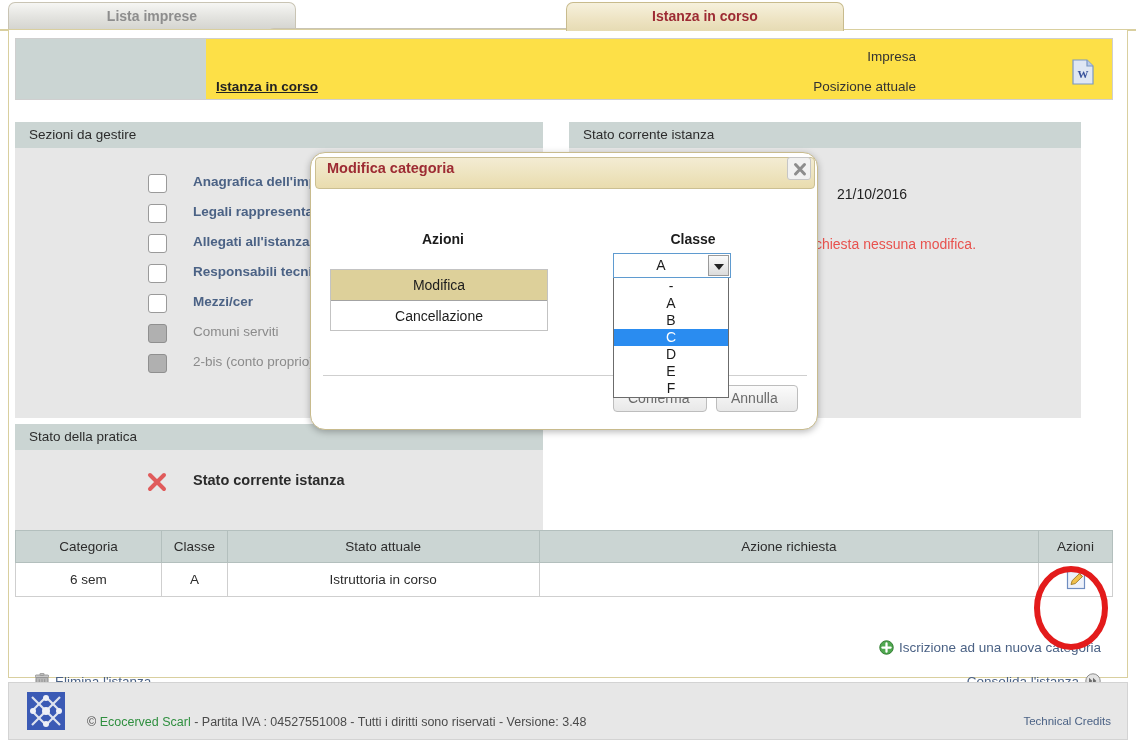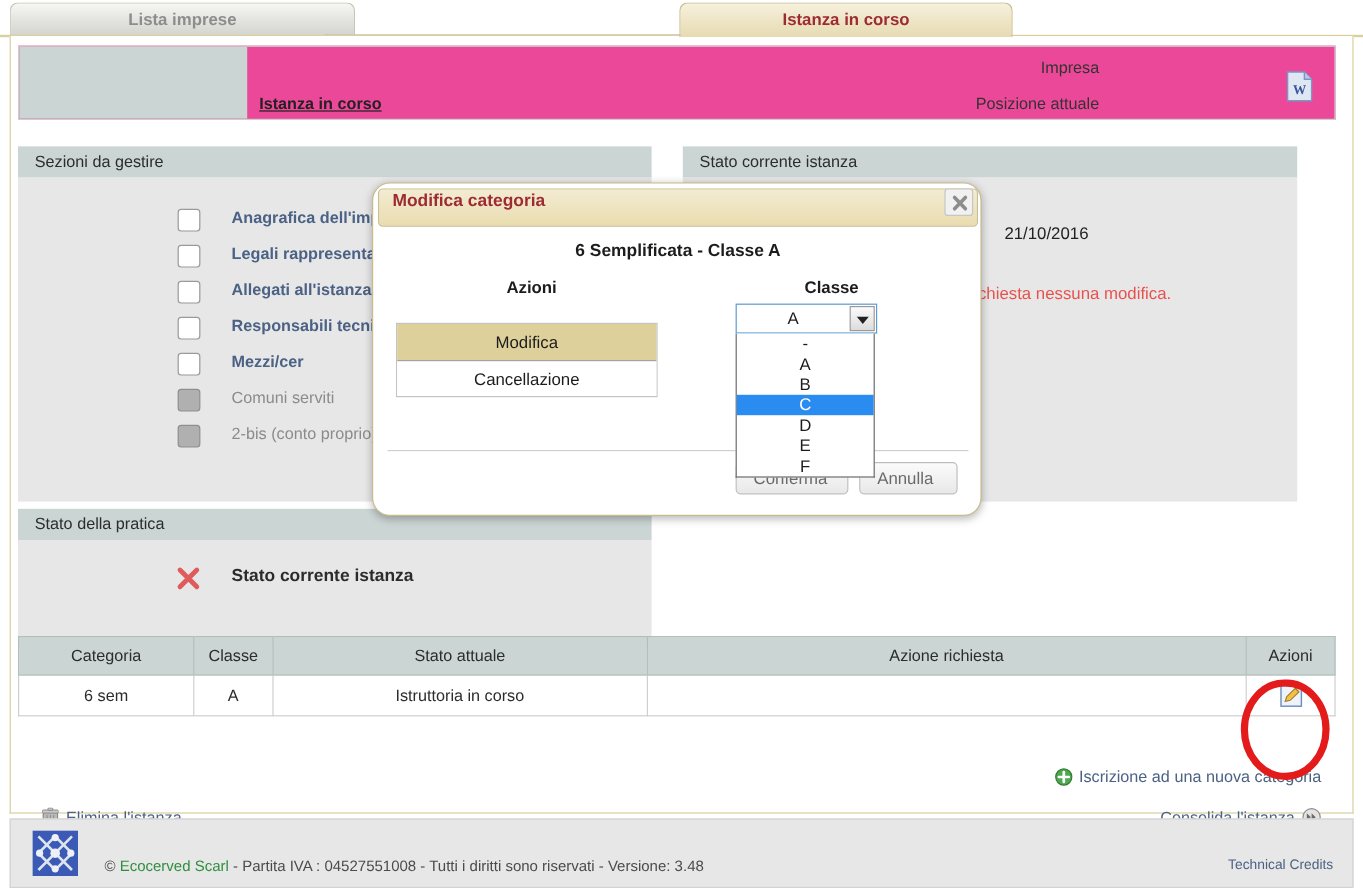--- a/index.html
+++ b/index.html
@@ -34,21 +34,21 @@
 
   
   .page {
     position: absolute; left: 8px; top: 30px; width: 1120px; height: 648px;
     border: 1px solid #d9cf9f; border-top: none; background: #ffffff;
   }
 
   
   .crumbbox {
     position: absolute; left: 6px; top: 8px; width: 1098px; height: 62px;
-    border: 1px solid #cfcfcf; background: #ec4899; overflow: hidden;
+    border: 1px solid #cfcfcf; background: #fde047; overflow: hidden;
   }
   .crumb-left {
     position: absolute; left: 0; top: 0; width: 190px; height: 60px;
     background: #cbd5d3;
   }
   .crumb-lbl {
     position: absolute; right: 196px; font-size: 13.5px; color: #333; text-align: right;
   }
   .crumb-lbl.l1 { top: 10px; }
   .crumb-lbl.l2 { top: 40px; }
@@ -318,21 +318,20 @@
 
   <div class="modal">
     <div class="m-title"></div>
     <div class="m-title-txt">Modifica categoria</div>
     <div class="m-close">
       <svg viewBox="0 0 24 23" width="24" height="23">
         <path d="M7.5 6.5 L16.5 16 M16.5 6.5 L7.5 16" stroke="#8d8d8d" stroke-width="3" stroke-linecap="round"></path>
       </svg>
     </div>
 
-    <div class="m-sub">6 Semplificata - Classe A</div>
     <div class="m-h-az">Azioni</div>
     <div class="m-h-cl">Classe</div>
 
     <div class="m-list">
       <div class="m-opt sel">Modifica</div>
       <div class="m-opt">Cancellazione</div>
     </div>
 
     <div class="m-hr"></div>
     <div class="m-btn ok">Conferma</div>

